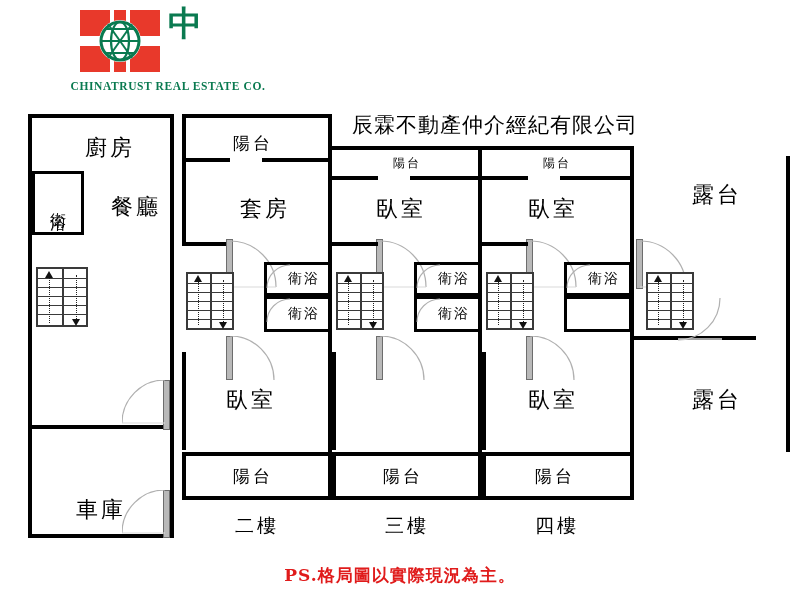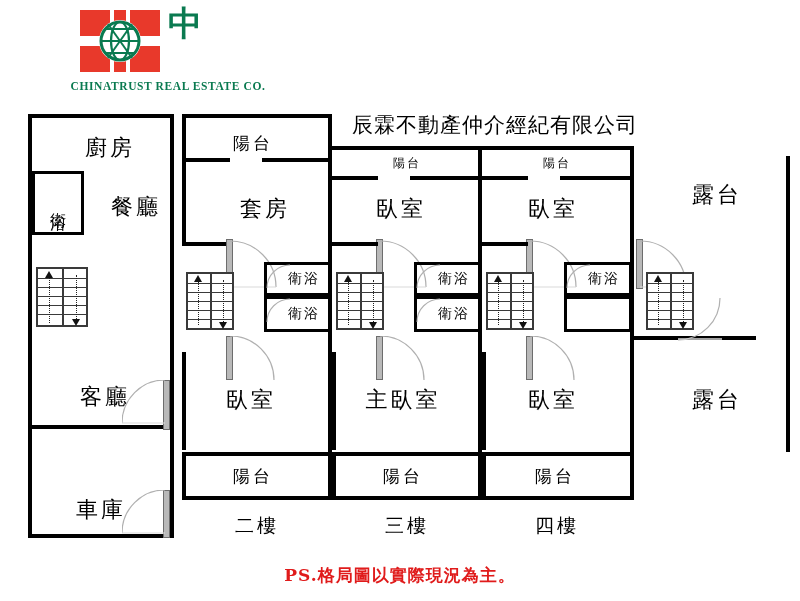--- a/index.html
+++ b/index.html
@@ -115,21 +115,20 @@
       <div class="tread" style="top:18px;"></div>
     <div class="tread" style="top:27px;"></div>
       <div class="tread" style="top:36px;"></div>
     <div class="tread" style="top:45px;"></div>
     <div class="dotline" style="left:11px;top:8px;height:46px;"></div>
     <div class="dotline" style="left:38px;top:6px;height:46px;"></div>
     <div class="arrow" style="left:7px;top:2px;border-left:4px solid transparent;border-right:4px solid transparent;border-bottom:7px solid #111;"></div>
     <div class="arrow" style="left:34px;top:50px;border-left:4px solid transparent;border-right:4px solid transparent;border-top:7px solid #111;"></div>
   </div>
 
-  <div class="room r-lg" style="left:60px;top:272px;width:90px;height:34px;">客廳</div>
 
   <div class="door" style="left:122px;top:272px;width:48px;height:48px;">
     <div class="leaf" style="right:0;top:0;width:5px;height:48px;"></div>
     <svg width="48" height="48" style="position:absolute;left:0;top:0;">
       <path d="M43 0 A43 43 0 0 0 0 43" fill="none" stroke="#b0b0b0" stroke-width="1.2"></path>
       <line x1="0" y1="43" x2="43" y2="43" stroke="#d9d9d9" stroke-width="1"></line>
     </svg>
   </div>
 
   <div class="room r-lg" style="left:58px;top:385px;width:86px;height:34px;">車庫</div>
@@ -244,21 +243,20 @@
   <svg style="position:absolute;left:416px;top:156px;" width="26" height="26">
     <path d="M24 1 A23 23 0 0 0 1 24" fill="none" stroke="#b0b0b0" stroke-width="1.1"></path>
   </svg>
   <svg style="position:absolute;left:416px;top:190px;" width="26" height="28">
     <path d="M24 1 A23 23 0 0 0 1 24" fill="none" stroke="#b0b0b0" stroke-width="1.1"></path>
   </svg>
 
   <div class="wall" style="left:332px;top:244px;width:4px;height:98px;"></div>
   <div class="wall" style="left:478px;top:252px;width:4px;height:94px;"></div>
 
-  <div class="room r-lg" style="left:340px;top:275px;width:126px;height:34px;">主臥室</div>
 
   <div class="door" style="left:376px;top:228px;width:50px;height:44px;">
     <div class="leaf" style="left:0;top:0;width:5px;height:42px;"></div>
     <svg width="52" height="46" style="position:absolute;left:0;top:0;">
       <path d="M4 0 A44 44 0 0 1 48 44" fill="none" stroke="#b0b0b0" stroke-width="1.2"></path>
     </svg>
   </div>
 
   <div class="wall" style="left:332px;top:344px;width:150px;height:4px;"></div>
   <div class="wall" style="left:332px;top:344px;width:4px;height:48px;"></div>

